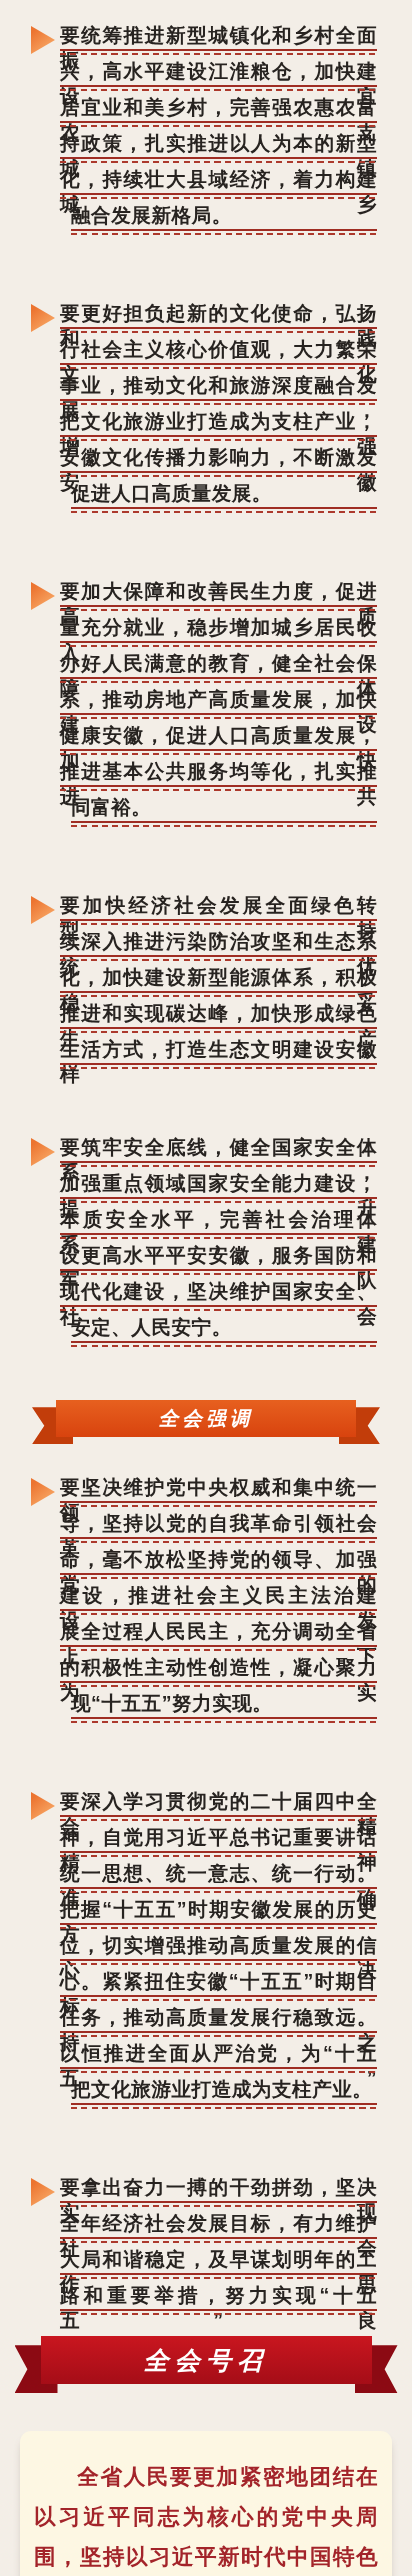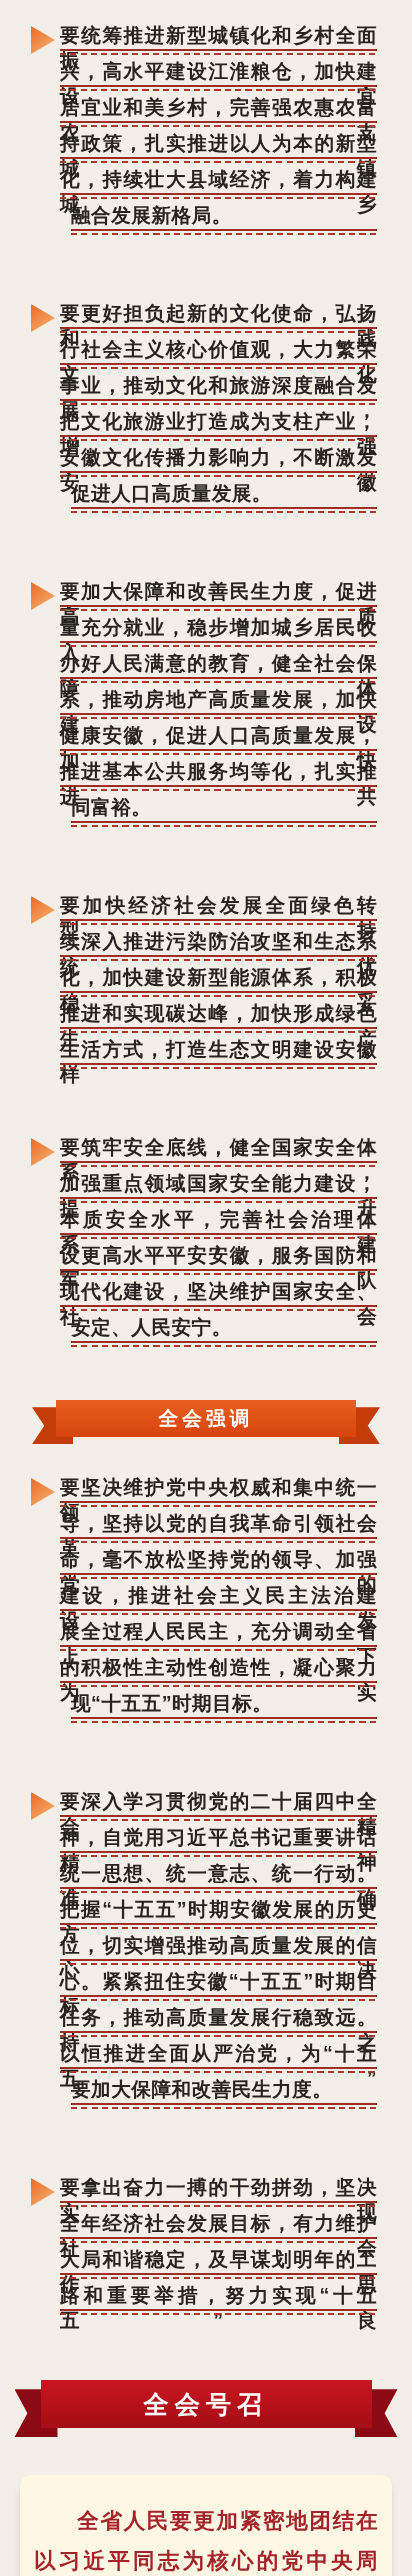--- a/index.html
+++ b/index.html
@@ -45,38 +45,38 @@
     position: absolute; left: 0; right: 0; top: 26px; height: 1.5px;
     background: #9f2d23;
   }
   .line::after {
     content: "";
     position: absolute; left: 0; right: 0; top: 30px; height: 1.5px;
     background: repeating-linear-gradient(90deg, #ac392c 0 6.2px, transparent 6.2px 10.3px);
   }
 
   
-  .ribbon { position: relative; }
+  .ribbon { position: relative; font-style: italic; }
   .ribbon .band {
     position: absolute;
     display: flex; align-items: center; justify-content: center;
     color: #ffffff; font-weight: 700;
   }
   .ribbon .wing { position: absolute; }
   .r1 { width: 348px; height: 44px; margin: 49px auto 31px; }
   .r1 .band {
     left: 24px; right: 24px; top: 0; height: 37px;
     background: linear-gradient(180deg, #e7601f, #d8430e);
     font-size: 19.6px; letter-spacing: 4.1px;
   }
   .r1 .wing { top: 7.2px; height: 37px; width: 41px; background: #c23d0a; }
   .r1 .wl { left: 0;  clip-path: polygon(0 0, 100% 0, 100% 100%, 0 100%, 30% 50%); }
   .r1 .wr { right: 0; clip-path: polygon(0 0, 100% 0, 70% 50%, 100% 100%, 0 100%); }
 
-  .r2 { width: 383px; height: 58px; margin: 61px auto 37px; }
+  .r2 { width: 383px; height: 58px; margin: 17px auto 37px; }
   .r2 .band {
     left: 26px; right: 26px; top: 0; height: 48px;
     background: linear-gradient(180deg, #c9161f, #a50d17);
     font-size: 25px; letter-spacing: 6.2px;
   }
   .r2 .wing { top: 9.3px; height: 48px; width: 43px; background: #8c0a13; }
   .r2 .wl { left: 0;  clip-path: polygon(0 0, 100% 0, 100% 100%, 0 100%, 30% 50%); }
   .r2 .wr { right: 0; clip-path: polygon(0 0, 100% 0, 70% 50%, 100% 100%, 0 100%); }
 
   
@@ -244,21 +244,21 @@
           <div class="line">
             <span class="txt">建设，推进社会主义民主法治建设，发</span>
           </div>
           <div class="line">
             <span class="txt">展全过程人民民主，充分调动全省上下</span>
           </div>
           <div class="line">
             <span class="txt">的积极性主动性创造性，凝心聚力为实</span>
           </div>
           <div class="line last">
-            <span class="txt">现“十五五”时期目标。</span>
+            <span class="txt">现“十五五”努力实现。</span>
           </div>
         </div>
       </div>
       <div class="bullet">
         <span class="tri"></span>
         <div class="lines">
           <div class="line">
             <span class="txt">要深入学习贯彻党的二十届四中全会精</span>
           </div>
           <div class="line">
@@ -276,21 +276,21 @@
           <div class="line">
             <span class="txt">心。紧紧扭住安徽“十五五”时期目标</span>
           </div>
           <div class="line">
             <span class="txt">任务，推动高质量发展行稳致远。持之</span>
           </div>
           <div class="line">
             <span class="txt">以恒推进全面从严治党，为“十五五”</span>
           </div>
           <div class="line last">
-            <span class="txt">要加大保障和改善民生力度。</span>
+            <span class="txt">把文化旅游业打造成为支柱产业。</span>
           </div>
         </div>
       </div>
       <div class="bullet">
         <span class="tri"></span>
         <div class="lines">
           <div class="line">
             <span class="txt">要拿出奋力一搏的干劲拼劲，坚决实现</span>
           </div>
           <div class="line">

